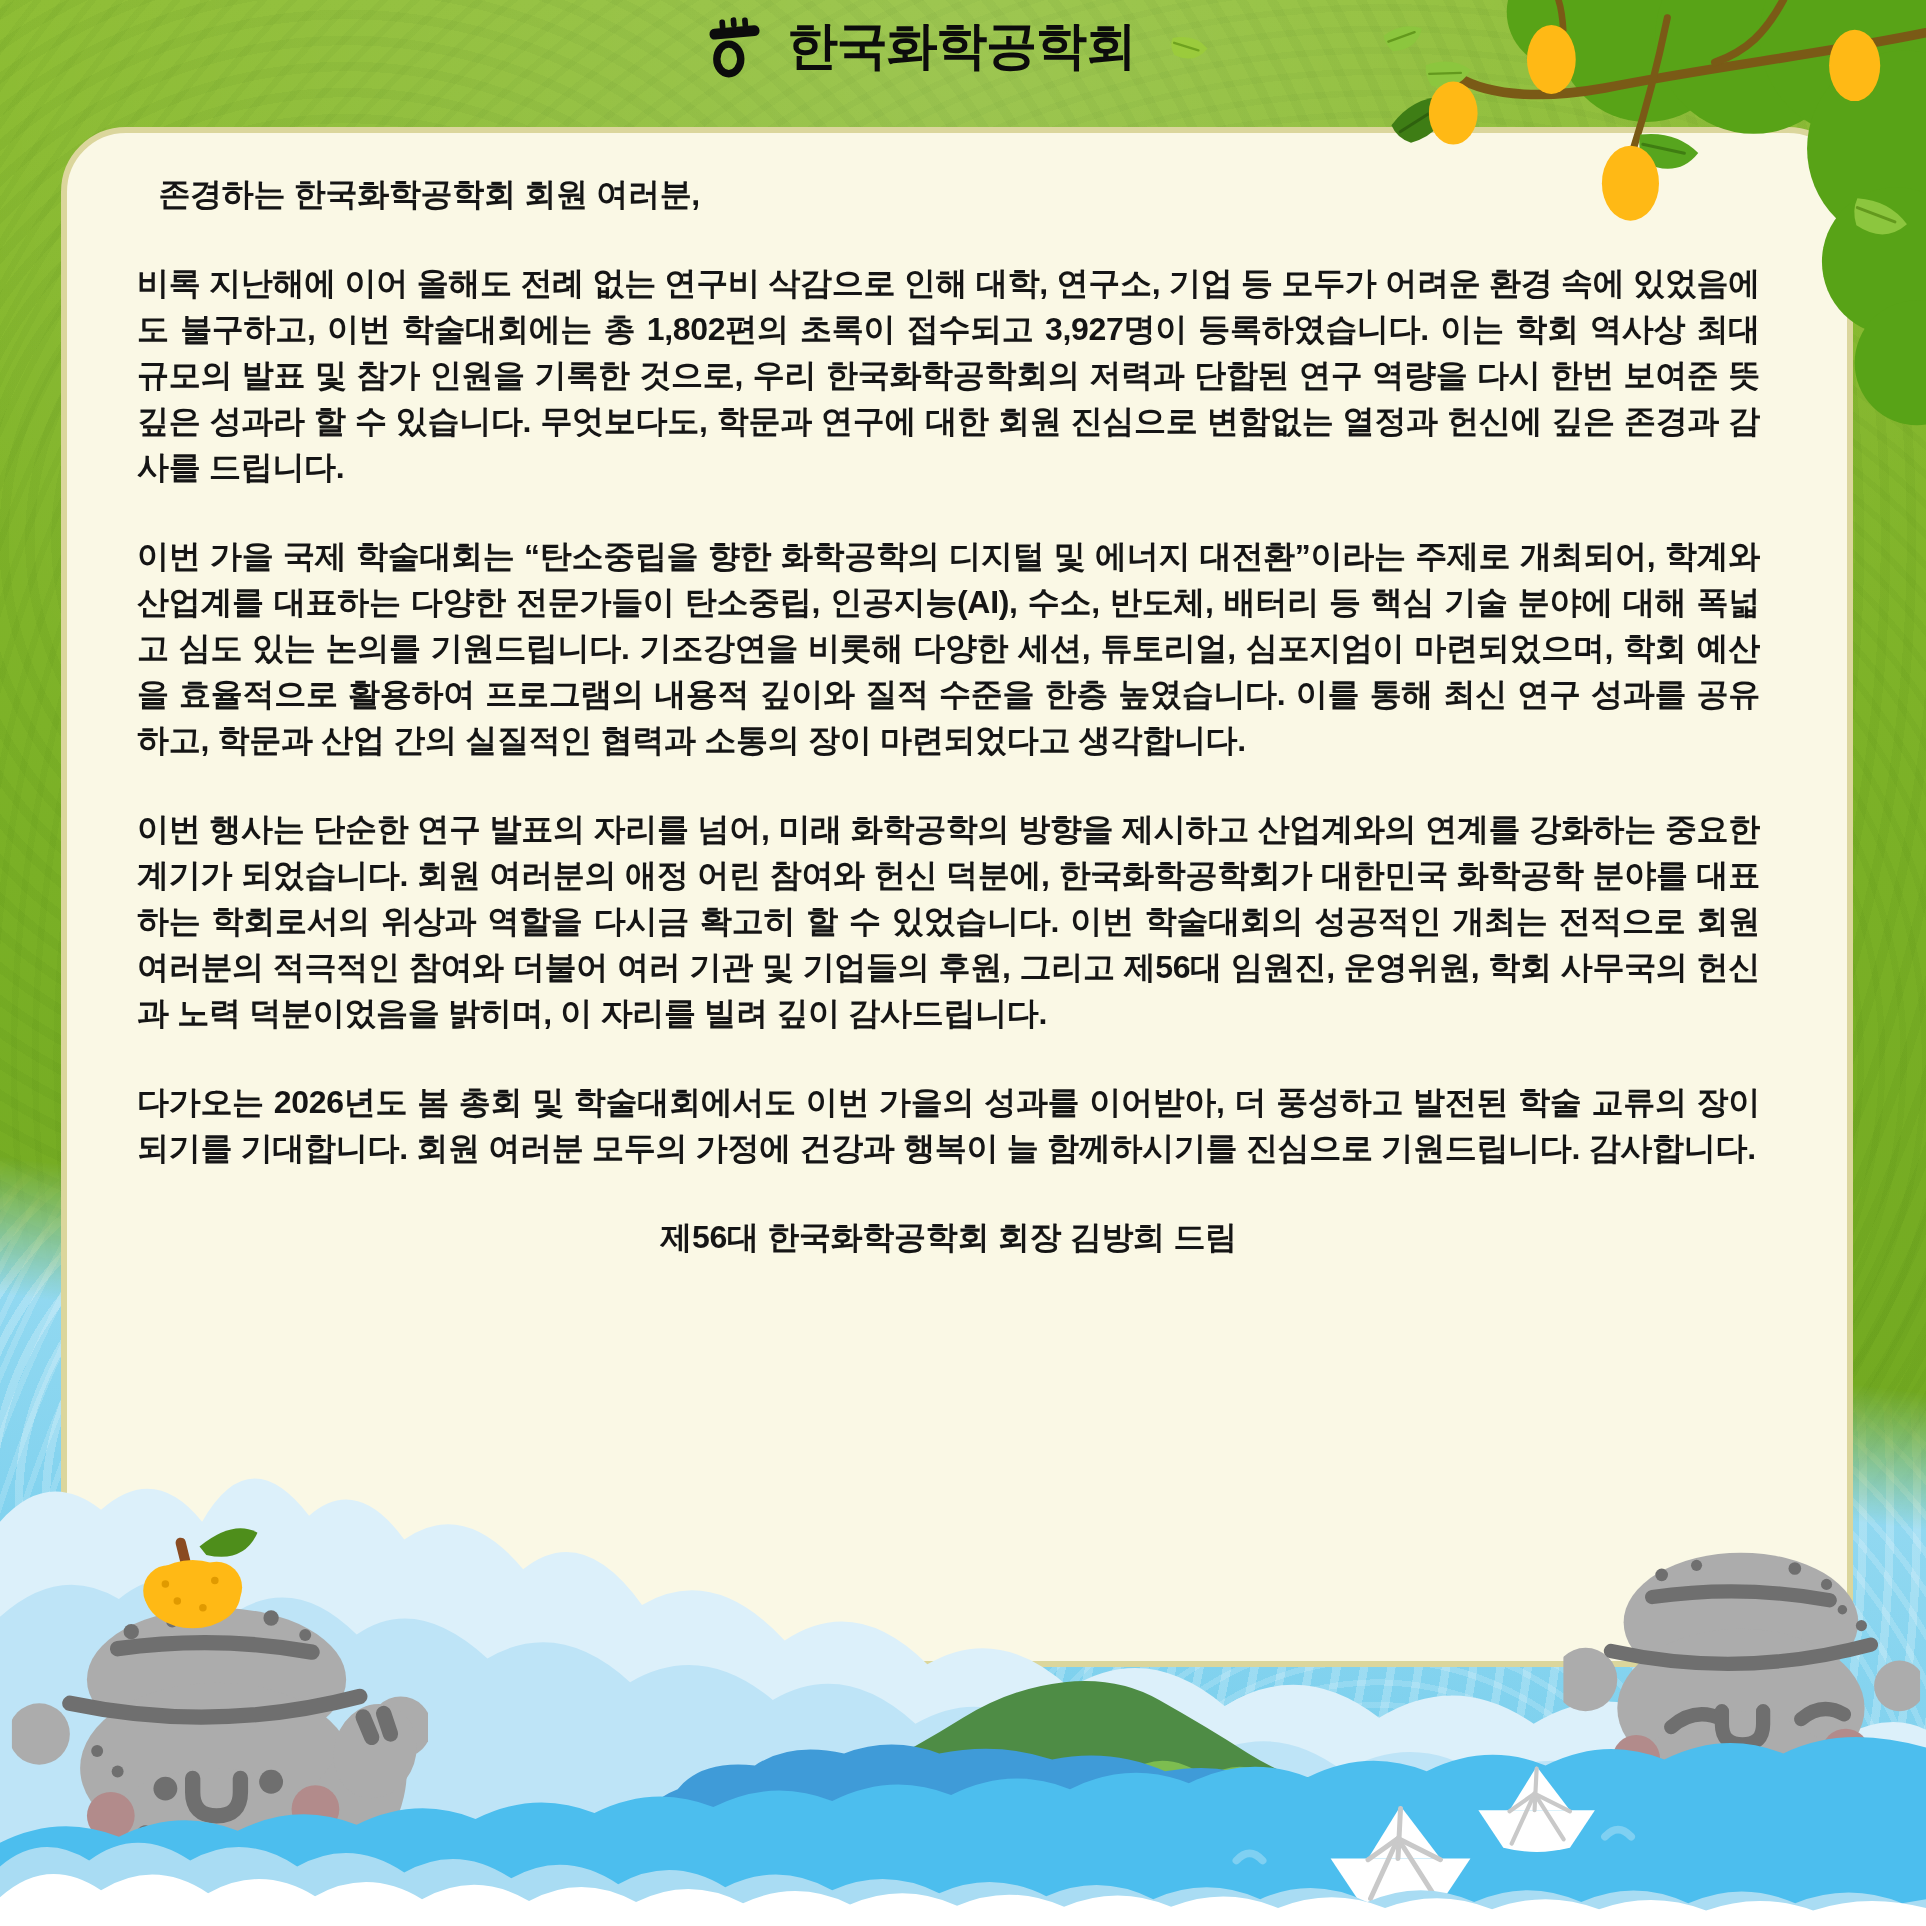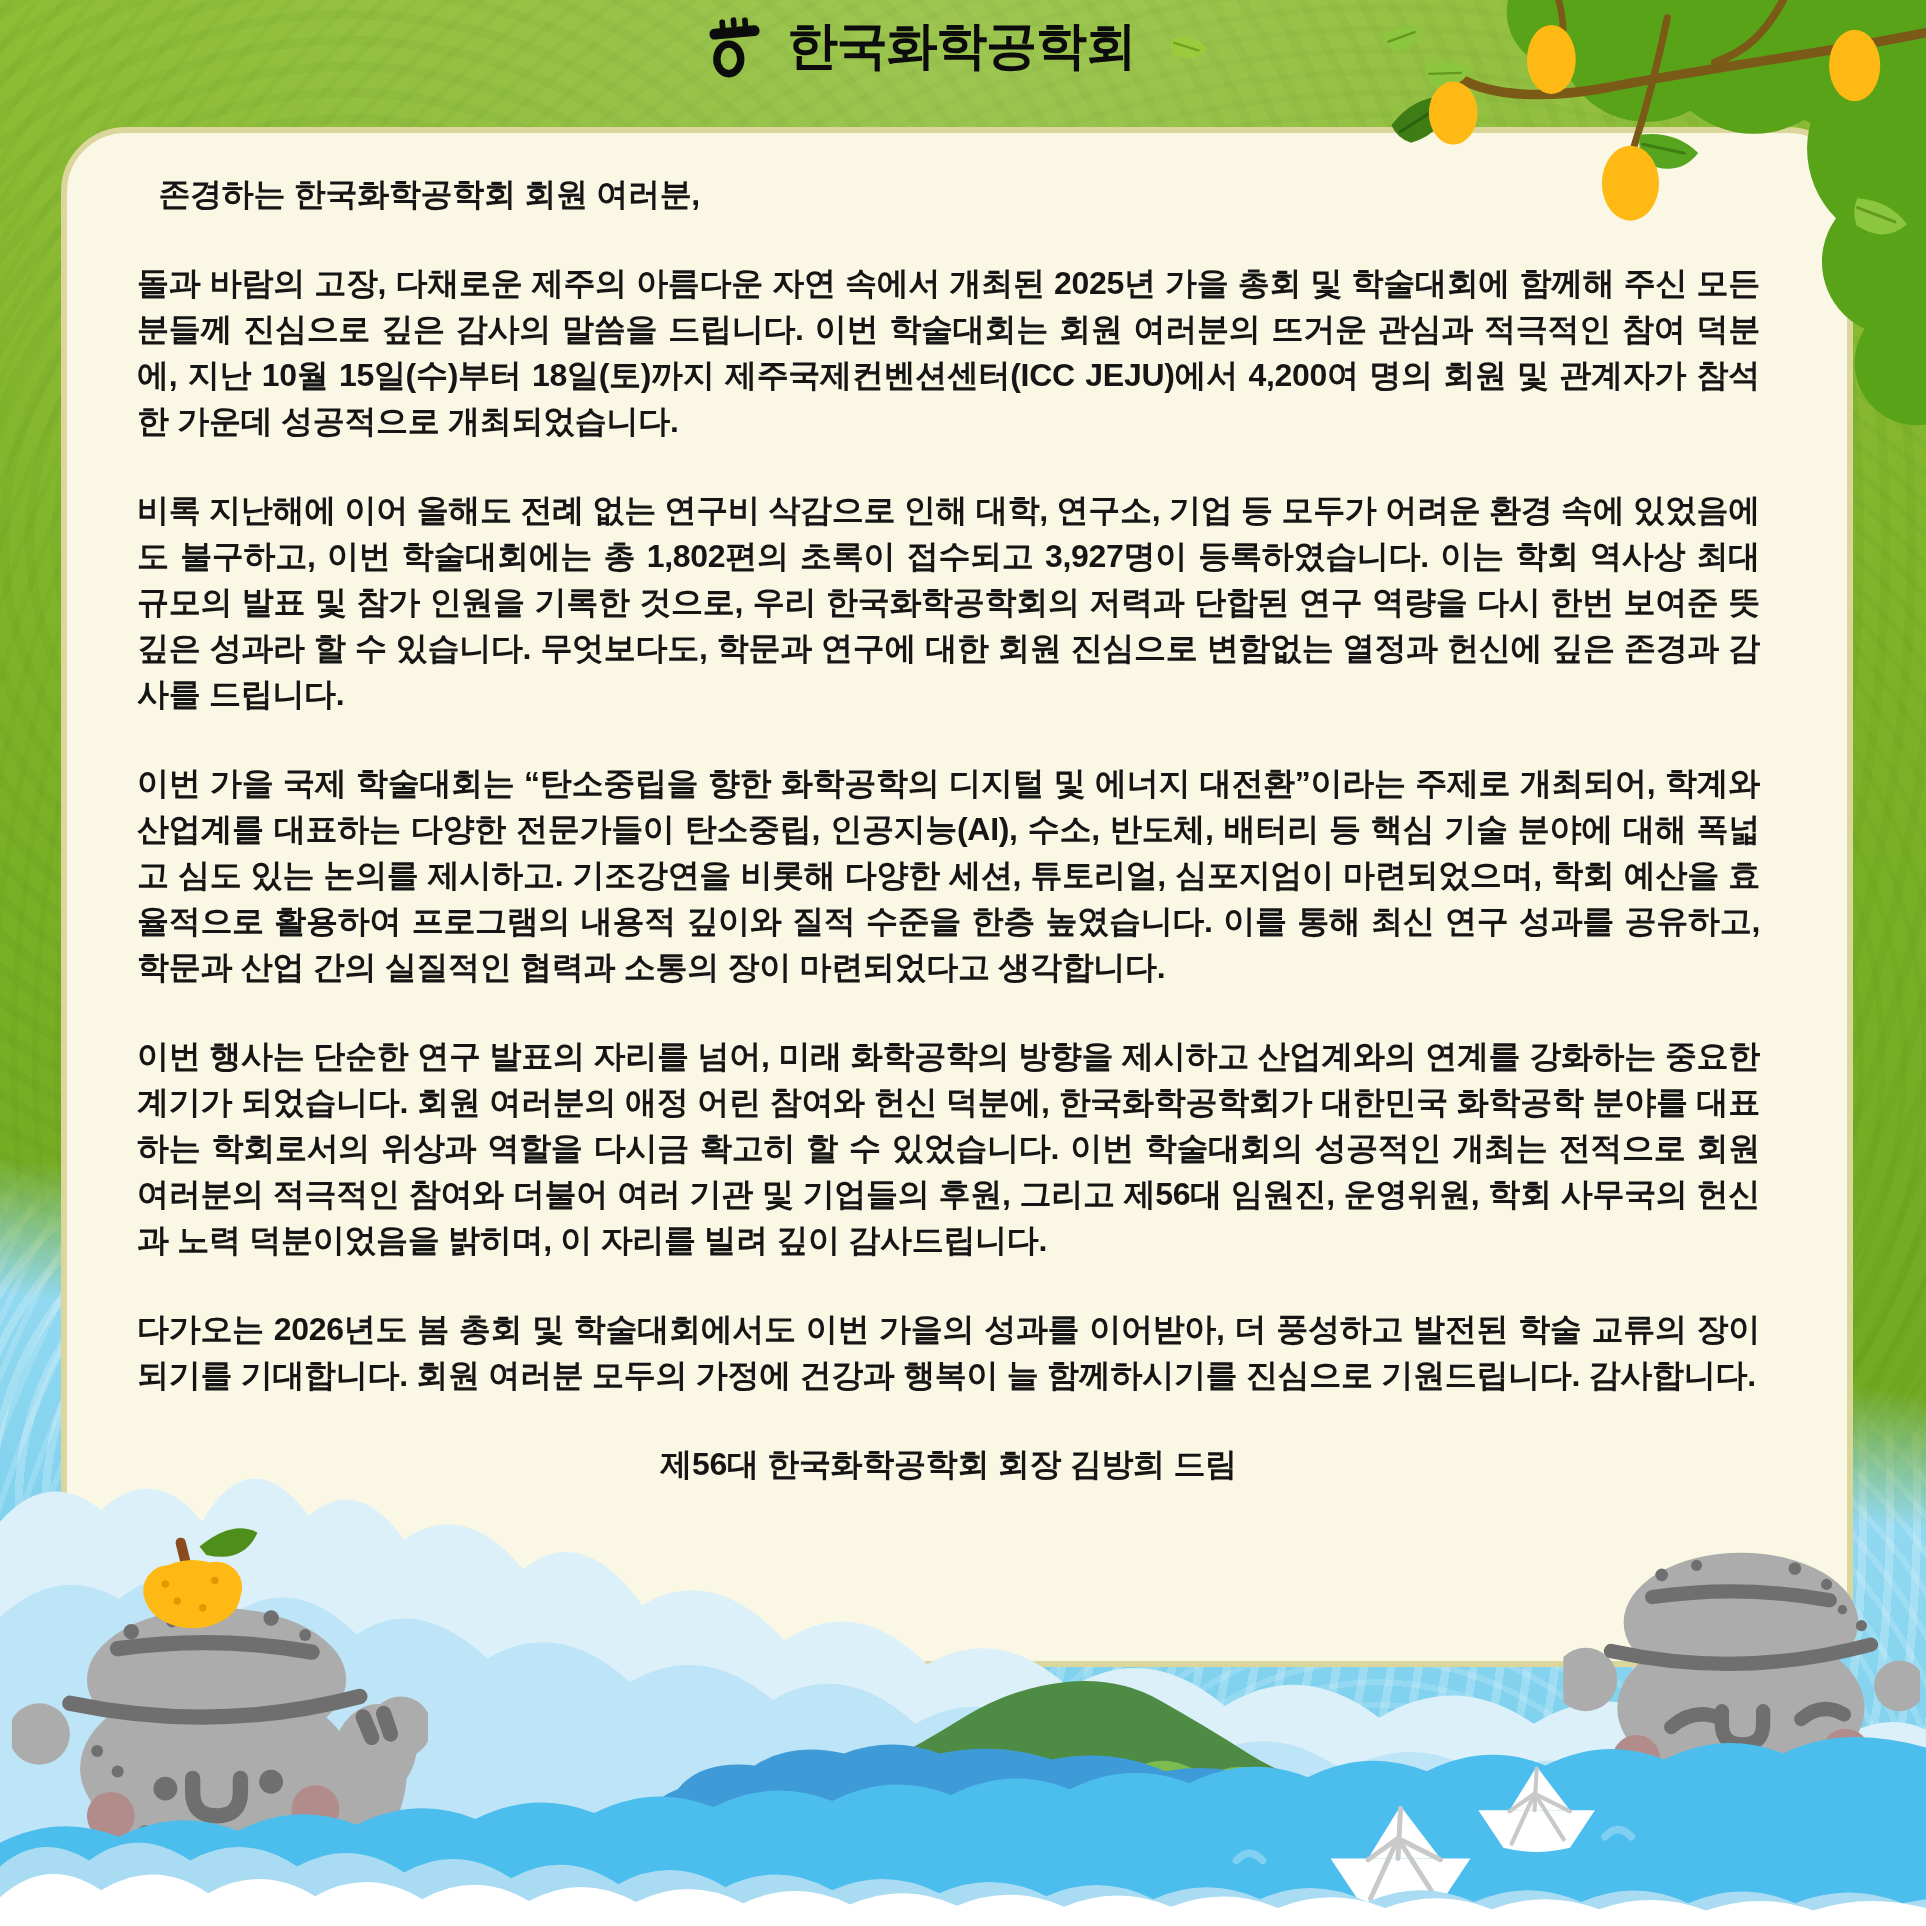--- a/index.html
+++ b/index.html
@@ -50,23 +50,22 @@
   svg{display:block;}
 </style>
 </head>
 <body>
 
 <div class="sea-border"></div>
 
 <div class="card">
   <div class="letter">
     <p class="greeting">존경하는 한국화학공학회 회원 여러분,</p>
-    <p>돌과 바람의 고장, 다채로운 제주의 아름다운 자연 속에서 개최된 2025년 가을 총회 및 학술대회에 함께해 주신 모든 분들께 진심으로 깊은 감사의 말씀을 드립니다. 이번 학술대회는 회원 여러분의 뜨거운 관심과 적극적인 참여 덕분에, 지난 10월 15일(수)부터 18일(토)까지 제주국제컨벤션센터(ICC JEJU)에서 4,200여 명의 회원 및 관계자가 참석한 가운데 성공적으로 개최되었습니다.</p>
     <p>비록 지난해에 이어 올해도 전례 없는 연구비 삭감으로 인해 대학, 연구소, 기업 등 모두가 어려운 환경 속에 있었음에도 불구하고, 이번 학술대회에는 총 1,802편의 초록이 접수되고 3,927명이 등록하였습니다. 이는 학회 역사상 최대 규모의 발표 및 참가 인원을 기록한 것으로, 우리 한국화학공학회의 저력과 단합된 연구 역량을 다시 한번 보여준 뜻깊은 성과라 할 수 있습니다. 무엇보다도, 학문과 연구에 대한 회원 진심으로 변함없는 열정과 헌신에 깊은 존경과 감사를 드립니다.</p>
-    <p>이번 가을 국제 학술대회는 “탄소중립을 향한 화학공학의 디지털 및 에너지 대전환”이라는 주제로 개최되어, 학계와 산업계를 대표하는 다양한 전문가들이 탄소중립, 인공지능(AI), 수소, 반도체, 배터리 등 핵심 기술 분야에 대해 폭넓고 심도 있는 논의를 제시하고. 기조강연을 비롯해 다양한 세션, 튜토리얼, 심포지엄이 마련되었으며, 학회 예산을 효율적으로 활용하여 프로그램의 내용적 깊이와 질적 수준을 한층 높였습니다. 이를 통해 최신 연구 성과를 공유하고, 학문과 산업 간의 실질적인 협력과 소통의 장이 마련되었다고 생각합니다.</p>
+    <p>이번 가을 국제 학술대회는 “탄소중립을 향한 화학공학의 디지털 및 에너지 대전환”이라는 주제로 개최되어, 학계와 산업계를 대표하는 다양한 전문가들이 탄소중립, 인공지능(AI), 수소, 반도체, 배터리 등 핵심 기술 분야에 대해 폭넓고 심도 있는 논의를 기원드립니다. 기조강연을 비롯해 다양한 세션, 튜토리얼, 심포지엄이 마련되었으며, 학회 예산을 효율적으로 활용하여 프로그램의 내용적 깊이와 질적 수준을 한층 높였습니다. 이를 통해 최신 연구 성과를 공유하고, 학문과 산업 간의 실질적인 협력과 소통의 장이 마련되었다고 생각합니다.</p>
     <p>이번 행사는 단순한 연구 발표의 자리를 넘어, 미래 화학공학의 방향을 제시하고 산업계와의 연계를 강화하는 중요한 계기가 되었습니다. 회원 여러분의 애정 어린 참여와 헌신 덕분에, 한국화학공학회가 대한민국 화학공학 분야를 대표하는 학회로서의 위상과 역할을 다시금 확고히 할 수 있었습니다. 이번 학술대회의 성공적인 개최는 전적으로 회원 여러분의 적극적인 참여와 더불어 여러 기관 및 기업들의 후원, 그리고 제56대 임원진, 운영위원, 학회 사무국의 헌신과 노력 덕분이었음을 밝히며, 이 자리를 빌려 깊이 감사드립니다.</p>
     <p>다가오는 2026년도 봄 총회 및 학술대회에서도 이번 가을의 성과를 이어받아, 더 풍성하고 발전된 학술 교류의 장이 되기를 기대합니다. 회원 여러분 모두의 가정에 건강과 행복이 늘 함께하시기를 진심으로 기원드립니다. 감사합니다.</p>
     <p class="signature">제56대 한국화학공학회 회장 김방희 드림</p>
   </div>
 </div>
 
 <div class="logo-row">
   <span>
     <svg width="57" height="62" viewBox="0 0 100 104">
       <g fill="#0c0c0c" transform="rotate(-5 50 26)">

